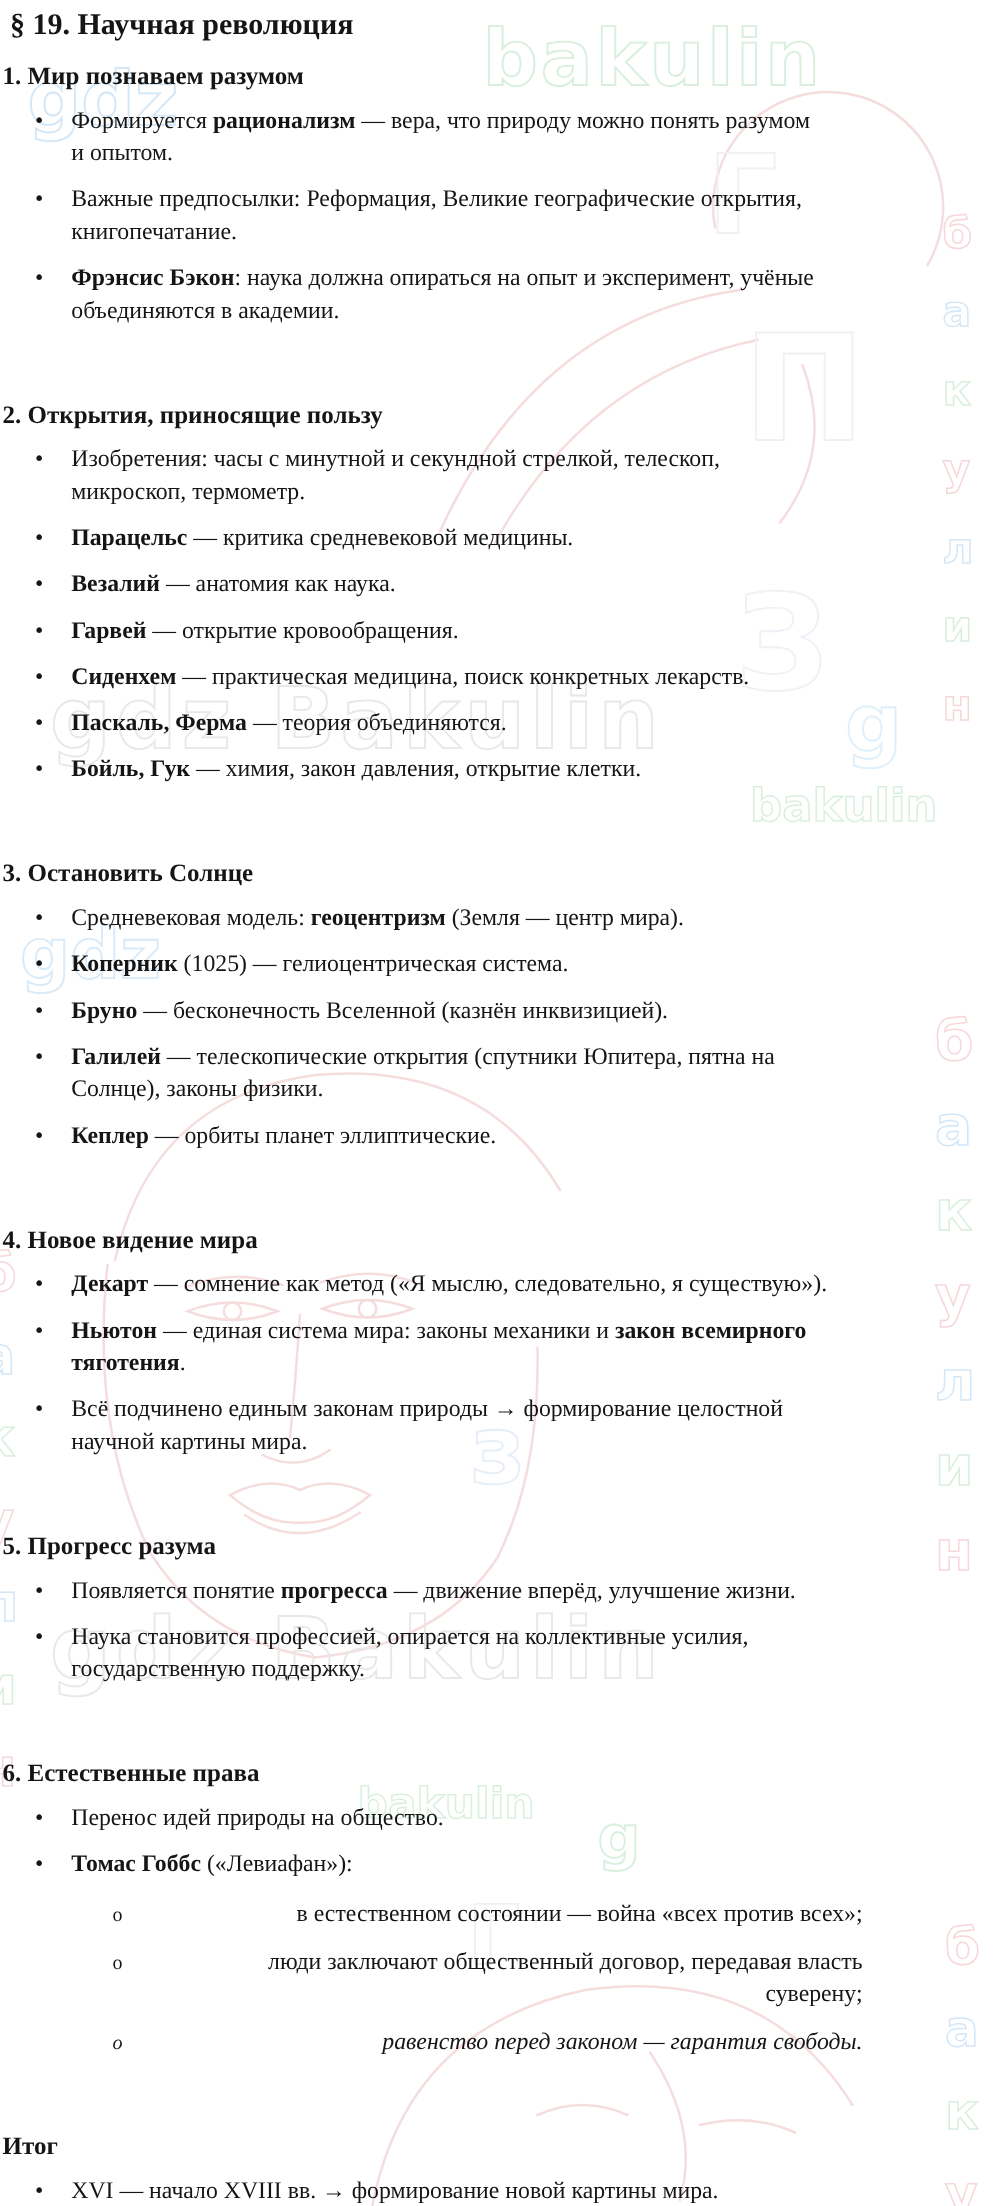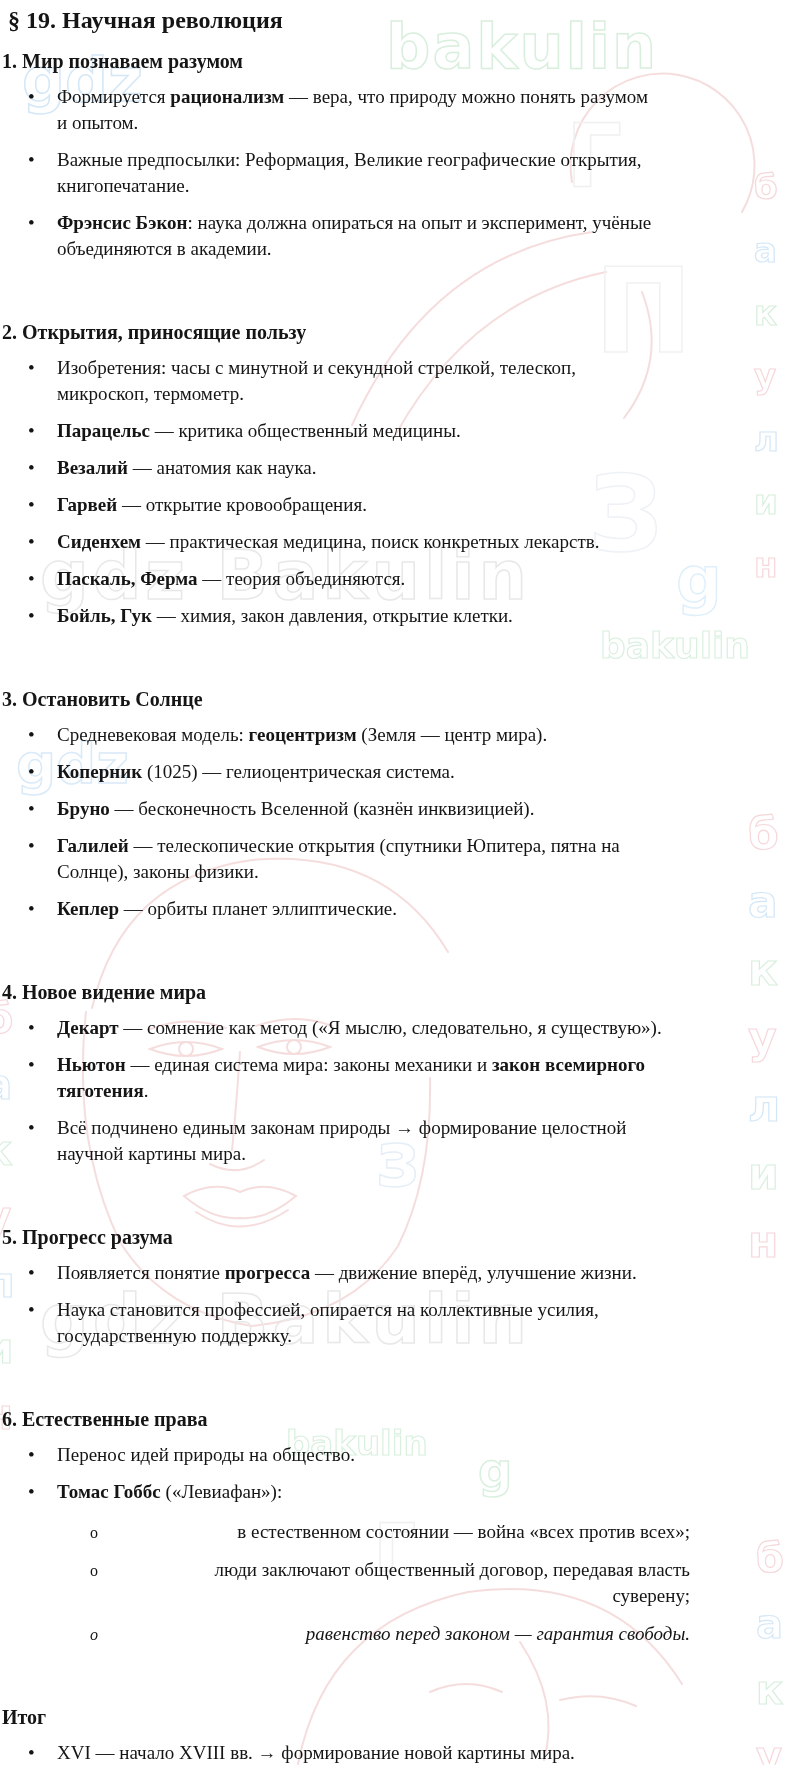--- a/index.html
+++ b/index.html
@@ -118,21 +118,21 @@
 и опытом.</span></li>
           <li><span>Важные предпосылки: Реформация, Великие географические открытия,
 книгопечатание.</span></li>
           <li><b>Фрэнсис Бэкон</b><span>: наука должна опираться на опыт и эксперимент, учёные
 объединяются в академии.</span></li>
         </ul>
         <h2 class="sec">2. Открытия, приносящие пользу</h2>
         <ul class="bul">
           <li><span>Изобретения: часы с минутной и секундной стрелкой, телескоп,
 микроскоп, термометр.</span></li>
-          <li><b>Парацельс</b><span> — критика общественный медицины.</span></li>
+          <li><b>Парацельс</b><span> — критика средневековой медицины.</span></li>
           <li><b>Везалий</b><span> — анатомия как наука.</span></li>
           <li><b>Гарвей</b><span> — открытие кровообращения.</span></li>
           <li><b>Сиденхем</b><span> — практическая медицина, поиск конкретных лекарств.</span></li>
           <li><b>Паскаль, Ферма</b><span> — теория объединяются.</span></li>
           <li><b>Бойль, Гук</b><span> — химия, закон давления, открытие клетки.</span></li>
         </ul>
         <h2 class="sec">3. Остановить Солнце</h2>
         <ul class="bul">
           <li><span>Средневековая модель: </span><b>геоцентризм</b><span> (Земля — центр мира).</span></li>
           <li><b>Коперник</b><span> (1025) — гелиоцентрическая система.</span></li>

